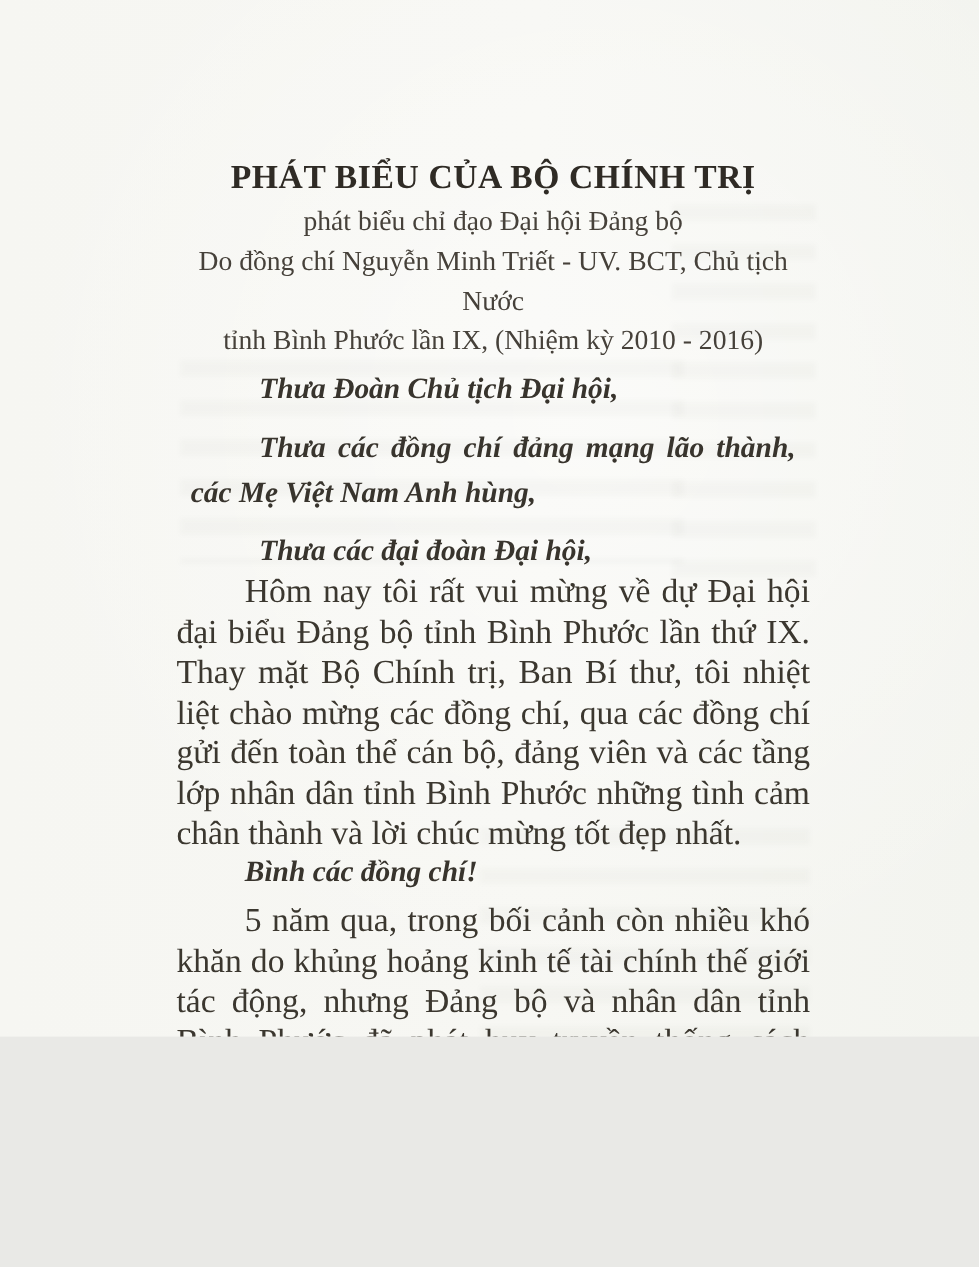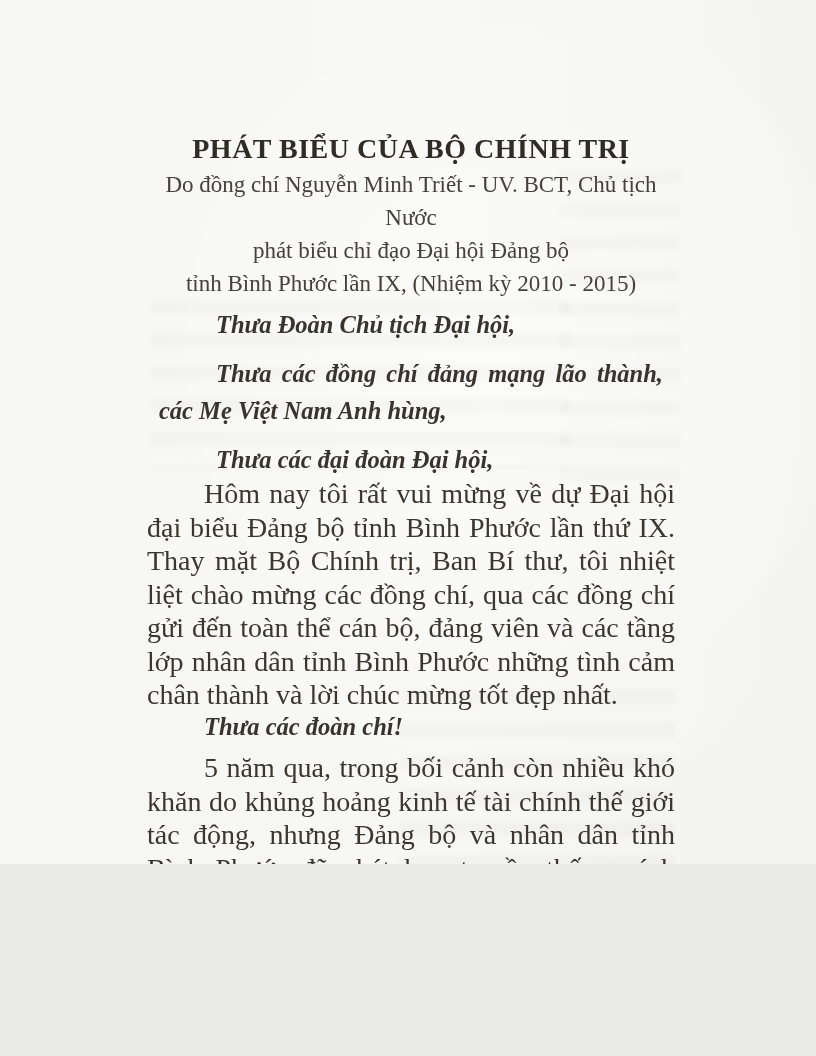--- a/index.html
+++ b/index.html
@@ -102,33 +102,33 @@
 
 <div class="page">
 
   <div class="bleed" style="left:560px; top:170px; width:120px; height:330px;"></div>
   <div class="bleed" style="left:150px; top:300px; width:420px; height:170px;"></div>
   <div class="bleed" style="left:400px; top:690px; width:275px; height:180px;"></div>
 
   <div class="content doc-header">
     <div class="doc-title">PHÁT BIỂU CỦA BỘ CHÍNH TRỊ</div>
     <div class="doc-subtitle">
+      <div>phát biểu chỉ đạo Đại hội Đảng bộ</div>
       <div>Do đồng chí Nguyễn Minh Triết - UV. BCT, Chủ tịch Nước</div>
-      <div>phát biểu chỉ đạo Đại hội Đảng bộ</div>
-      <div>tỉnh Bình Phước lần IX, (Nhiệm kỳ 2010 - 2015)</div>
+      <div>tỉnh Bình Phước lần IX, (Nhiệm kỳ 2010 - 2016)</div>
     </div>
   </div>
 
   <div class="content salutations">
     <p>Thưa Đoàn Chủ tịch Đại hội,</p>
     <p>Thưa các đồng chí đảng mạng lão thành, các Mẹ Việt Nam Anh hùng,</p>
     <p>Thưa các đại đoàn Đại hội,</p>
   </div>
 
   <p class="content body-para">Hôm nay tôi rất vui mừng về dự Đại hội đại biểu Đảng bộ tỉnh Bình Phước lần thứ IX. Thay mặt Bộ Chính trị, Ban Bí thư, tôi nhiệt liệt chào mừng các đồng chí, qua các đồng chí gửi đến toàn thể cán bộ, đảng viên và các tầng lớp nhân dân tỉnh Bình Phước những tình cảm chân thành và lời chúc mừng tốt đẹp nhất.</p>
 
-  <p class="content subheading">Thưa các đoàn chí!</p>
+  <p class="content subheading">Bình các đồng chí!</p>
 
   <p class="content body-para body-para-2">5 năm qua, trong bối cảnh còn nhiều khó khăn do khủng hoảng kinh tế tài chính thế giới tác động, nhưng Đảng bộ và nhân dân tỉnh Bình Phước đã phát huy truyền thống cách mạng, đoàn kết, nỗ lực phấn</p>
 
   <div class="content page-number">11</div>
 
 </div>
 
 </body></html>

